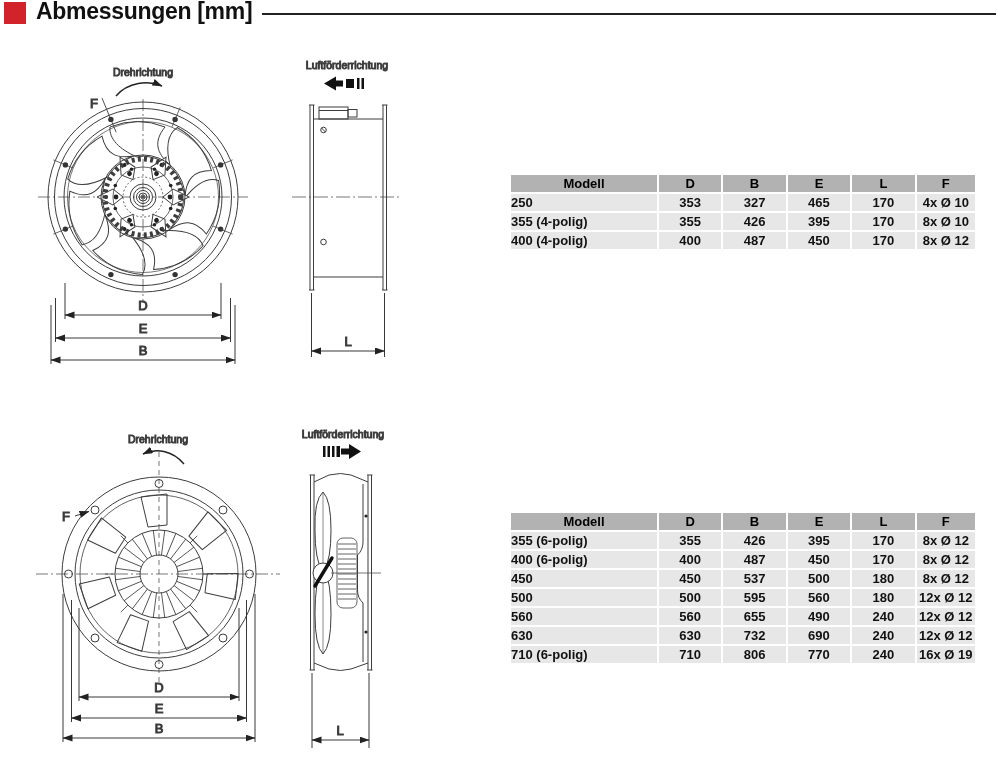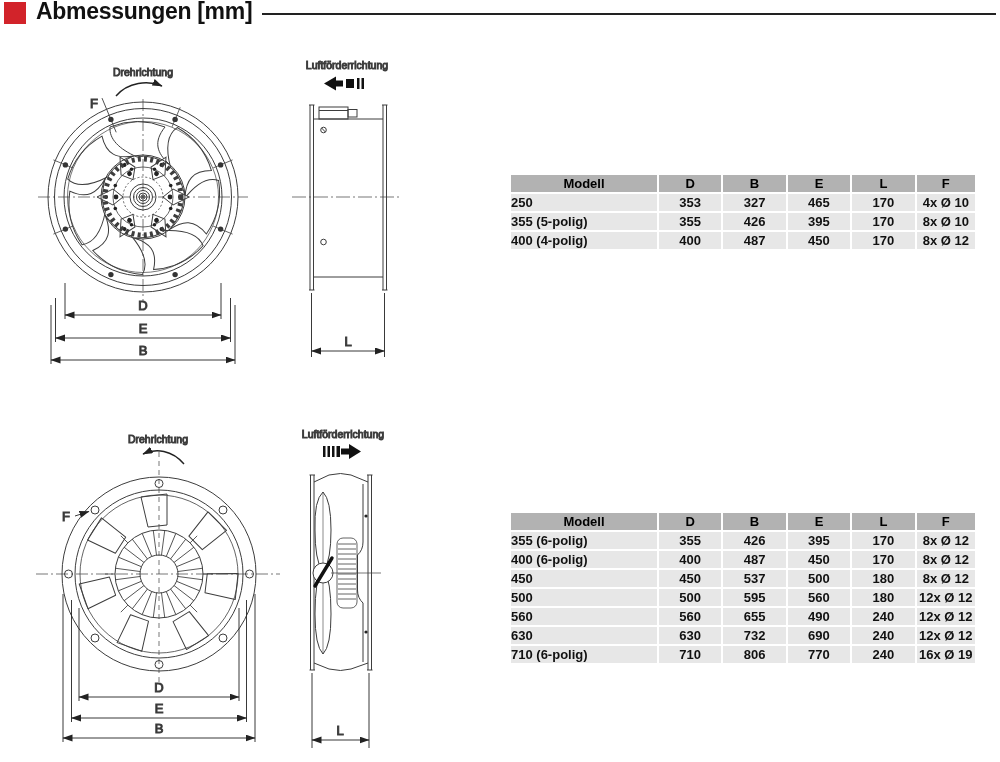--- a/index.html
+++ b/index.html
@@ -400,21 +400,21 @@
           </tr>
           <tr>
             <td class="model">250</td>
             <td class="num">353</td>
             <td class="num">327</td>
             <td class="num">465</td>
             <td class="num">170</td>
             <td class="num">4x Ø 10</td>
           </tr>
           <tr>
-            <td class="model">355 (5-polig)</td>
+            <td class="model">355 (4-polig)</td>
             <td class="num">355</td>
             <td class="num">426</td>
             <td class="num">395</td>
             <td class="num">170</td>
             <td class="num">8x Ø 10</td>
           </tr>
           <tr>
             <td class="model">400 (4-polig)</td>
             <td class="num">400</td>
             <td class="num">487</td>

